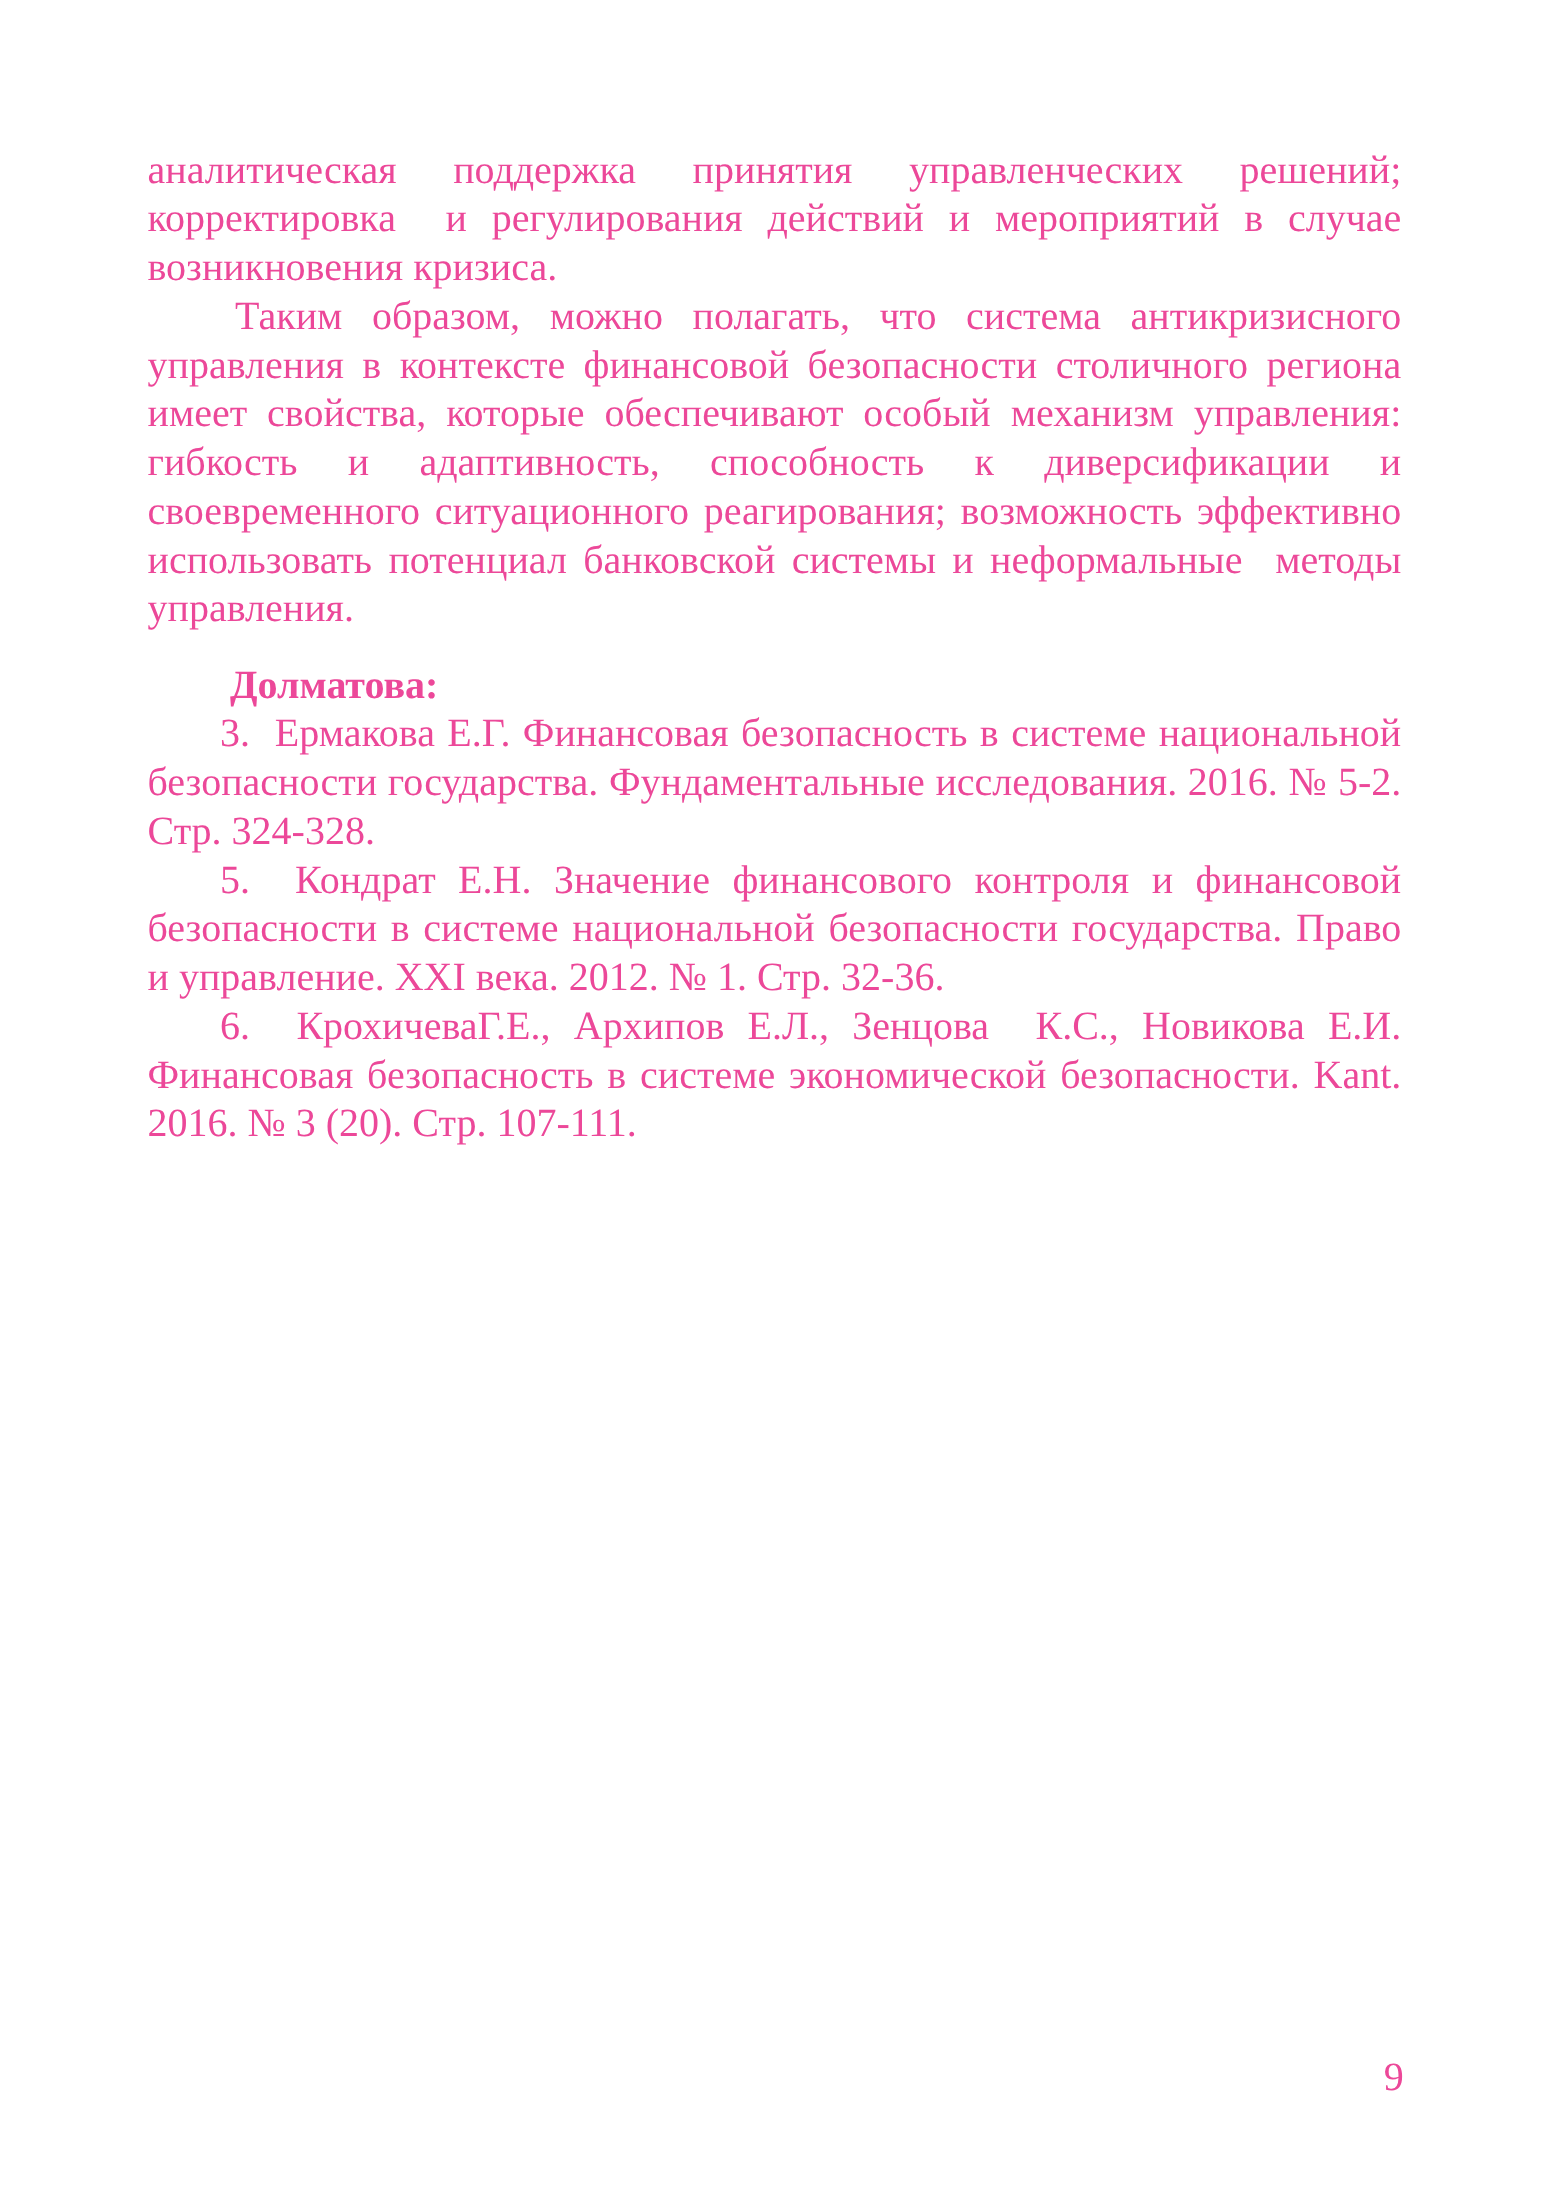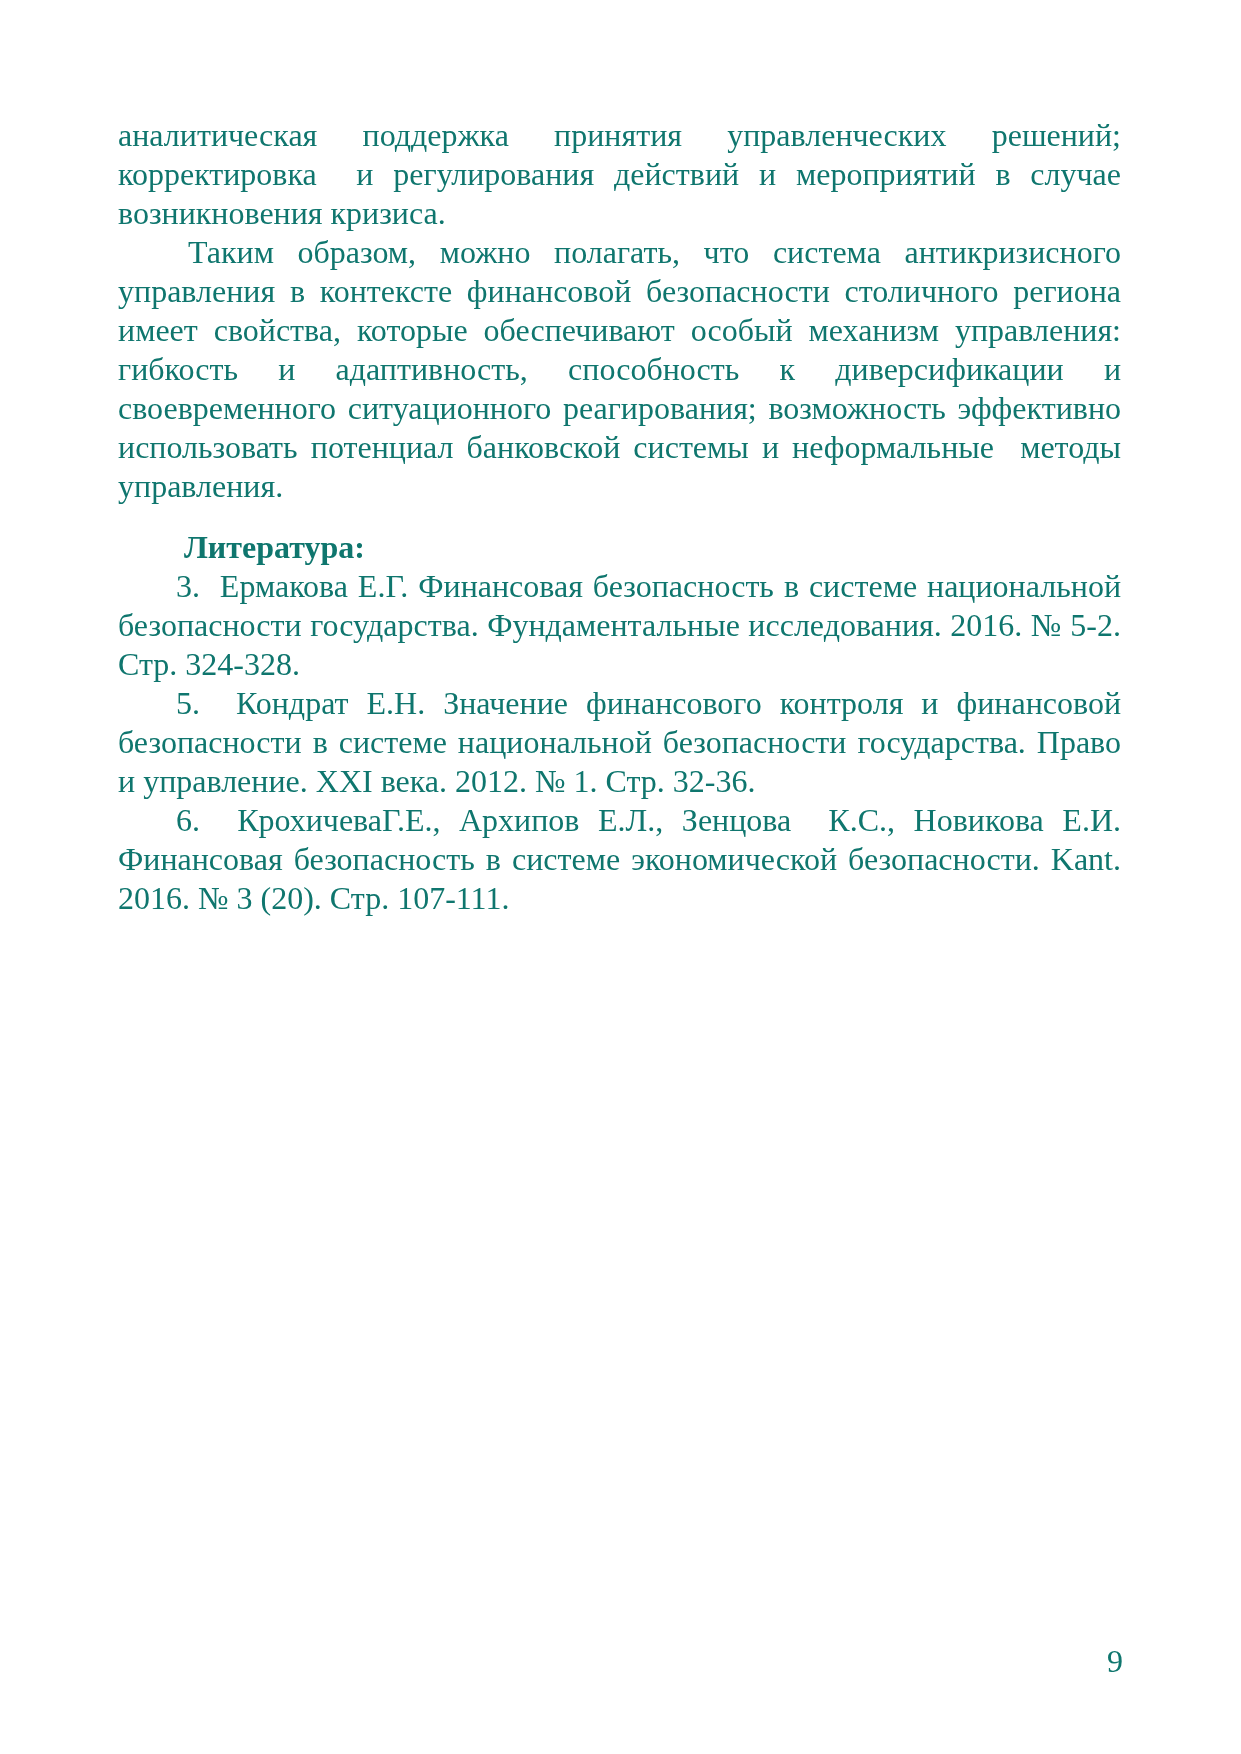--- a/index.html
+++ b/index.html
@@ -7,21 +7,21 @@
     padding: 0;
     background: #ffffff;
   }
   .page {
     position: relative;
     width: 1241px;
     height: 1754px;
     background: #ffffff;
     overflow: hidden;
     font-family: "Liberation Serif", "DejaVu Serif", serif;
-    color: #0f766e;
+    color: #ec4899;
   }
   .text-block {
     position: absolute;
     left: 118px;
     top: 116px;
     width: 1003px;
     font-size: 32px;
     line-height: 39px;
     text-align: justify;
     hyphens: none;
@@ -55,21 +55,21 @@
 </head>
 <body>
 
 <div class="page">
   <div class="text-block">
 
     <p class="para">аналитическая поддержка принятия управленческих решений; корректировка&nbsp; и регулирования действий и мероприятий в случае возникновения кризиса.</p>
 
     <p class="para indented">Таким образом, можно полагать, что система антикризисного управления в контексте финансовой безопасности столичного региона имеет свойства, которые обеспечивают особый механизм управления: гибкость и адаптивность, способность к диверсификации и своевременного ситуационного реагирования; возможность эффективно использовать потенциал банковской системы и неформальные&nbsp; методы управления.</p>
 
-    <h2 class="lit-heading">Литература:</h2>
+    <h2 class="lit-heading">Долматова:</h2>
 
 
 
     <p class="para reference">3.&nbsp; Ермакова Е.Г. Финансовая безопасность в системе национальной безопасности государства. Фундаментальные исследования. 2016. № 5-2. Стр. 324-328.</p>
 
 
     <p class="para reference">5.&nbsp; Кондрат Е.Н. Значение финансового контроля и финансовой безопасности в системе национальной безопасности государства. Право и управление. XXI века. 2012. № 1. Стр. 32-36.</p>
 
     <p class="para reference">6.&nbsp; КрохичеваГ.Е., Архипов Е.Л., Зенцова&nbsp; К.С., Новикова Е.И. Финансовая безопасность в системе экономической безопасности. Kant. 2016. № 3 (20). Стр. 107-111.</p>
 

